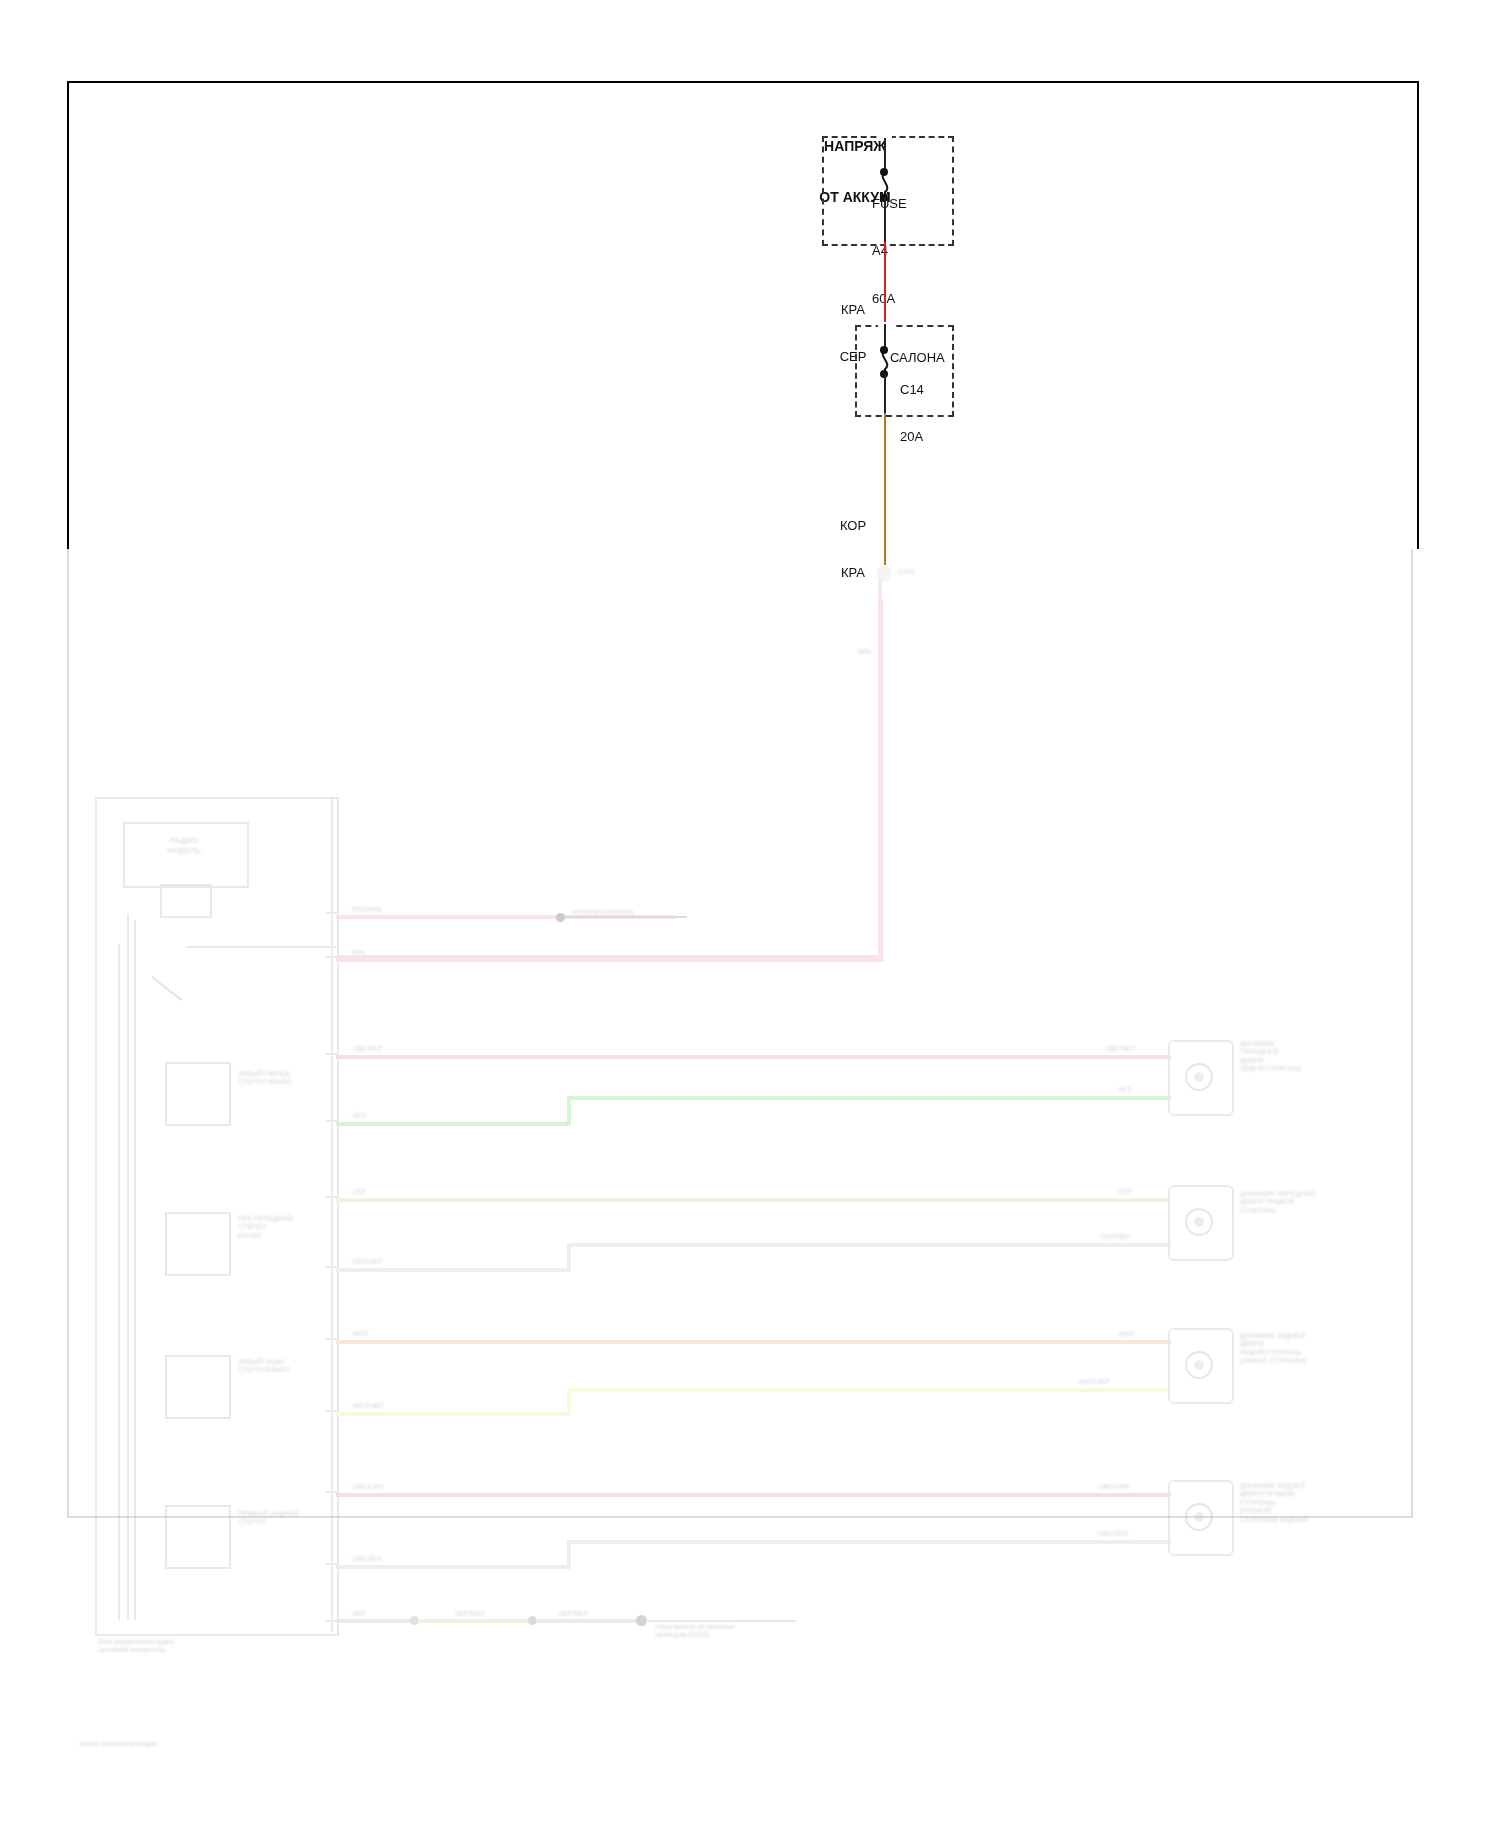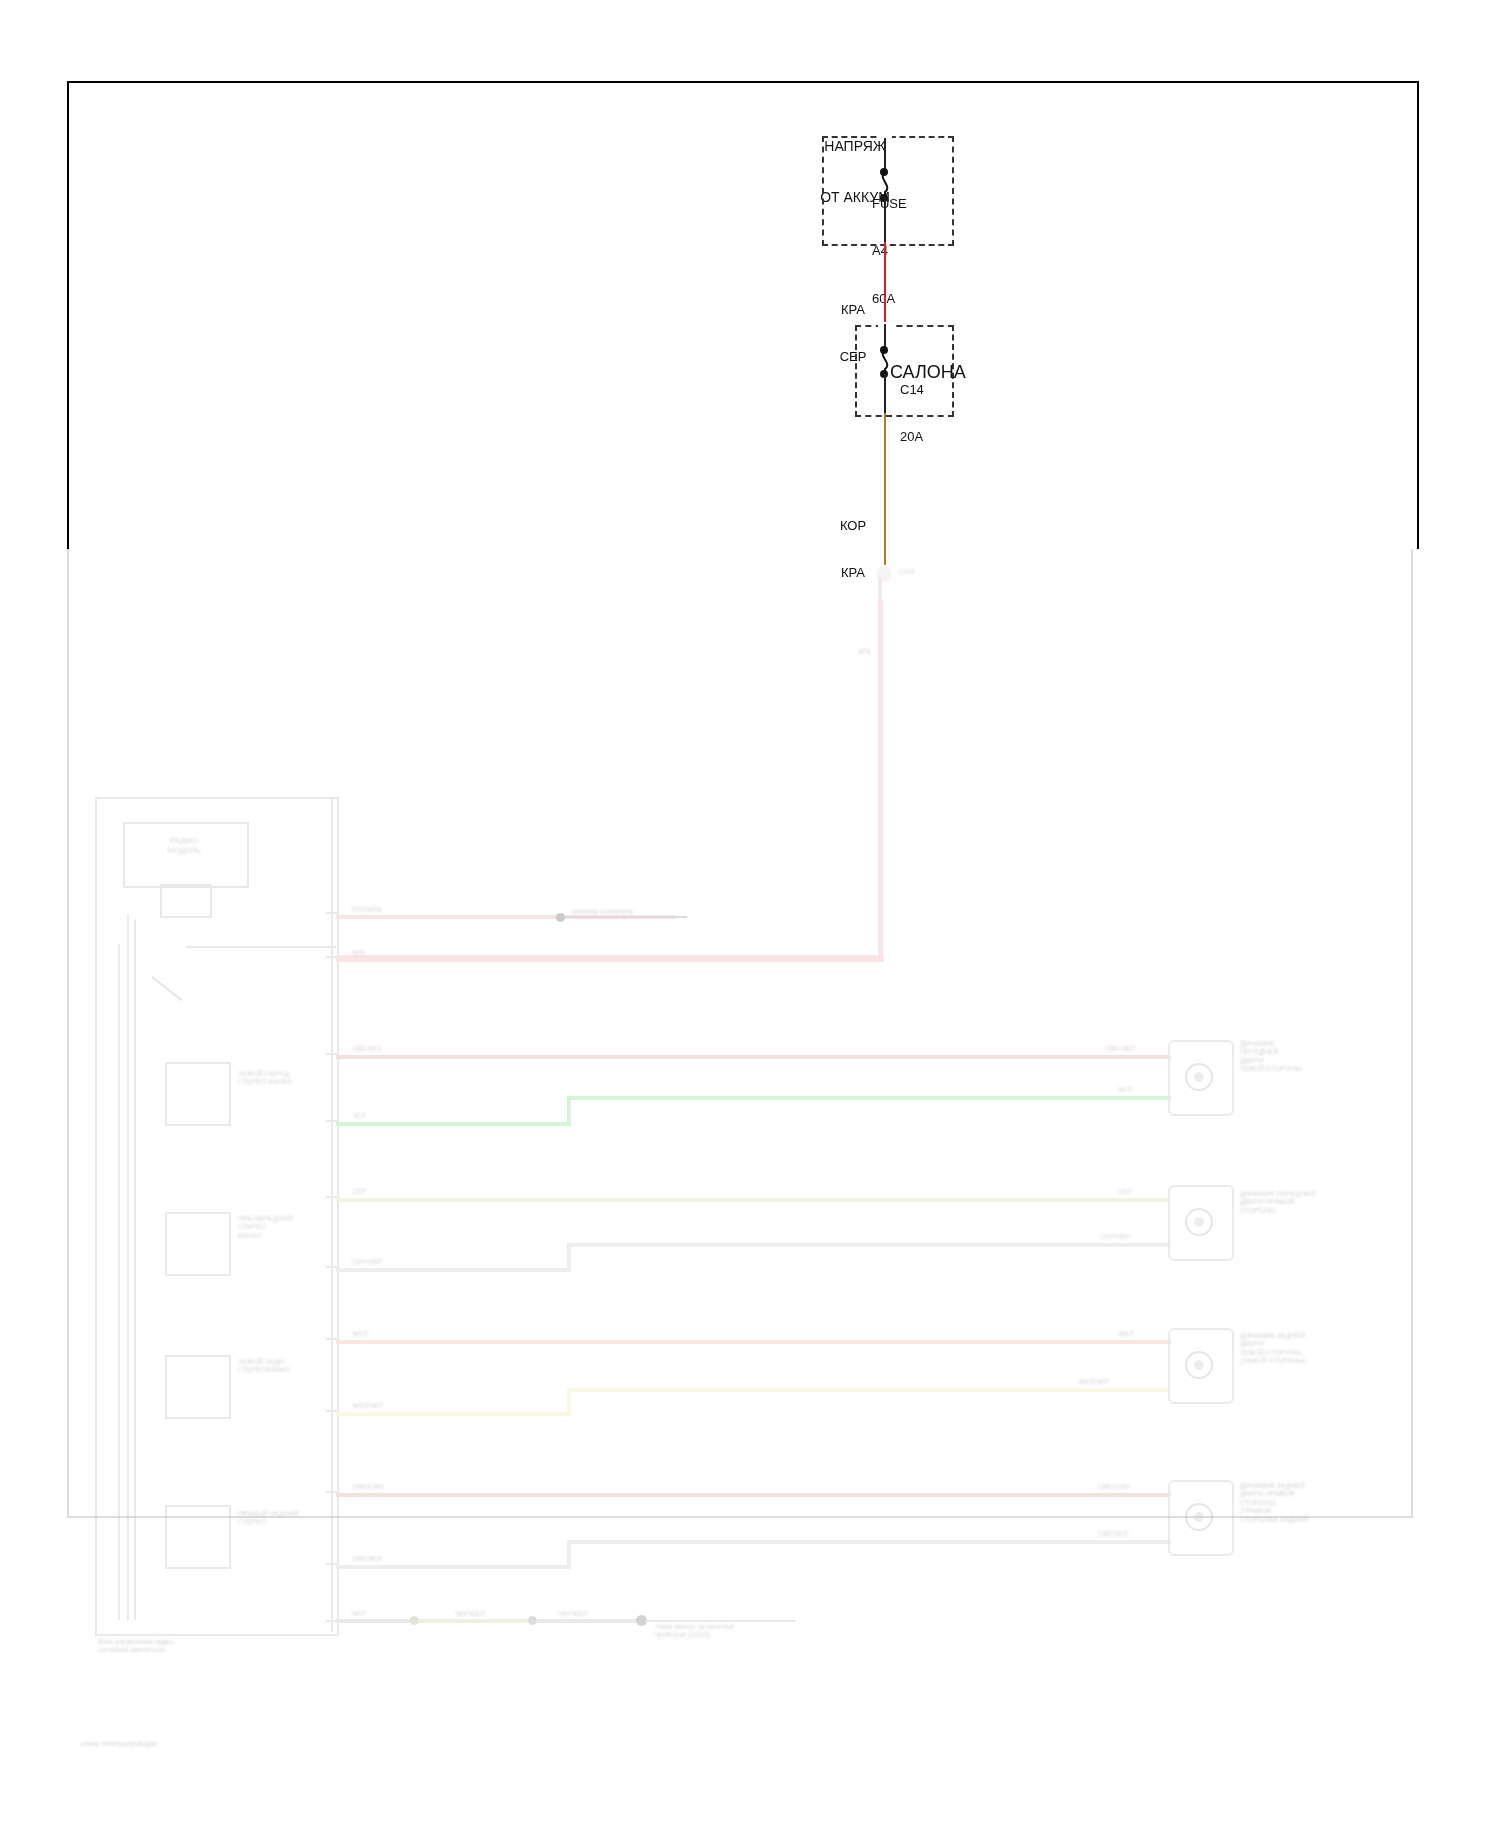--- a/index.html
+++ b/index.html
@@ -49,21 +49,21 @@
 
 <div id="page">
 
   <div class="frame-top"></div>
   <div class="frame-left"></div>
   <div class="frame-right"></div>
   <div class="frame-left-f"></div>
   <div class="frame-right-f"></div>
   <div class="frame-bot"></div>
 
-  <div class="lbl lbl-c" style="left:795px;top:104px;width:120px;font-size:14px;font-weight:normal;">
+  <div class="lbl lbl-c" style="left:795px;top:104px;width:120px;font-size:14px;font-weight:bold;">
     <div>НАПРЯЖ</div>
     <div>ОТ АККУМ</div>
   </div>
 
   <div class="dashbox" style="left:822px;top:136px;width:128px;height:106px;"></div>
 
   <div class="dash-gap-top" style="left:878px;top:133px;width:14px;height:8px;"></div>
 
   <div class="wire vw" style="left:884px;top:138px;height:34px;"></div>
   <div class="dot" style="left:880px;top:168px;"></div>
@@ -96,21 +96,21 @@
   <svg class="fuse-squig" style="left:874px;top:350px;" width="22" height="28" viewBox="0 0 22 28">
     <path d="M11 0 C 3 6, 19 13, 11 19 L 11 28" fill="none" stroke="#111" stroke-width="2"></path>
   </svg>
   <div class="dot" style="left:880px;top:370px;"></div>
   <div class="wire vw" style="left:884px;top:374px;height:39px;"></div>
 
   <div class="lbl" style="left:900px;top:350px;font-size:13px;">
     <div>C14</div>
     <div>20A</div>
   </div>
-  <div class="lbl" style="left:890px;top:350px;font-size:18px;margin-top:12px;">САЛОНА</div>
+  <div class="lbl" style="left:890px;top:350px;font-size:13px;">САЛОНА</div>
 
 
   <div class="wire vw" style="left:884px;top:413px;height:152px;background:#b5791f;"></div>
   <div class="lbl lbl-c" style="left:828px;top:486px;width:50px;font-size:13px;text-align:center;">
     <div>КОР</div>
     <div>КРА</div>
   </div>
 
   <div id="faded">
 

